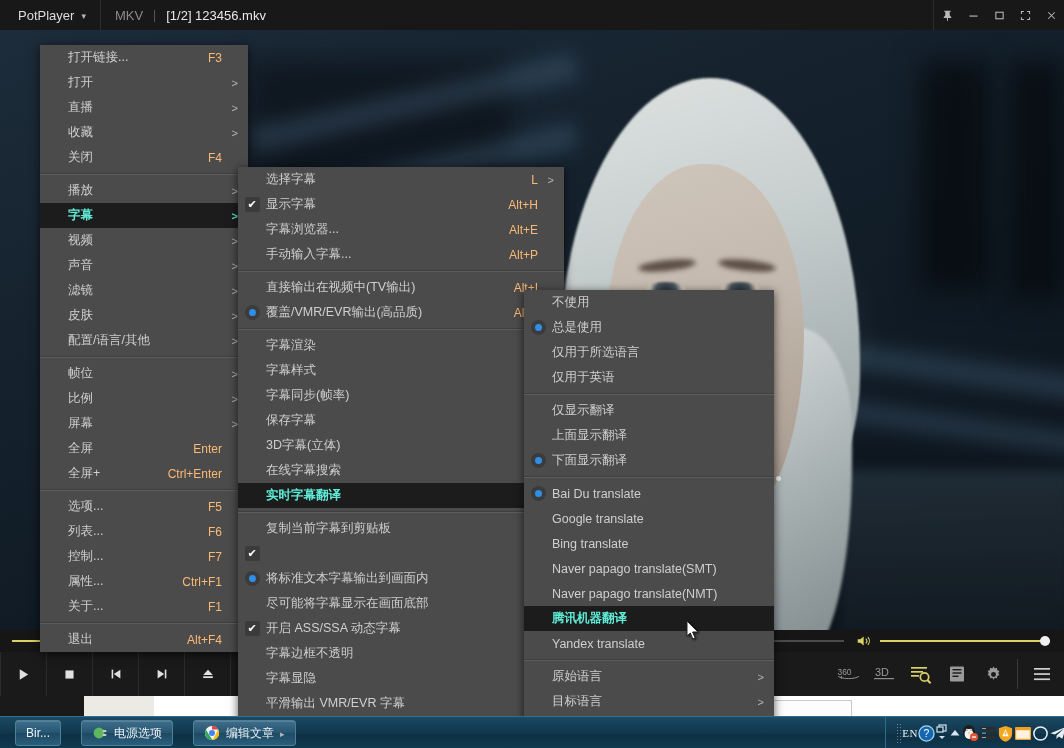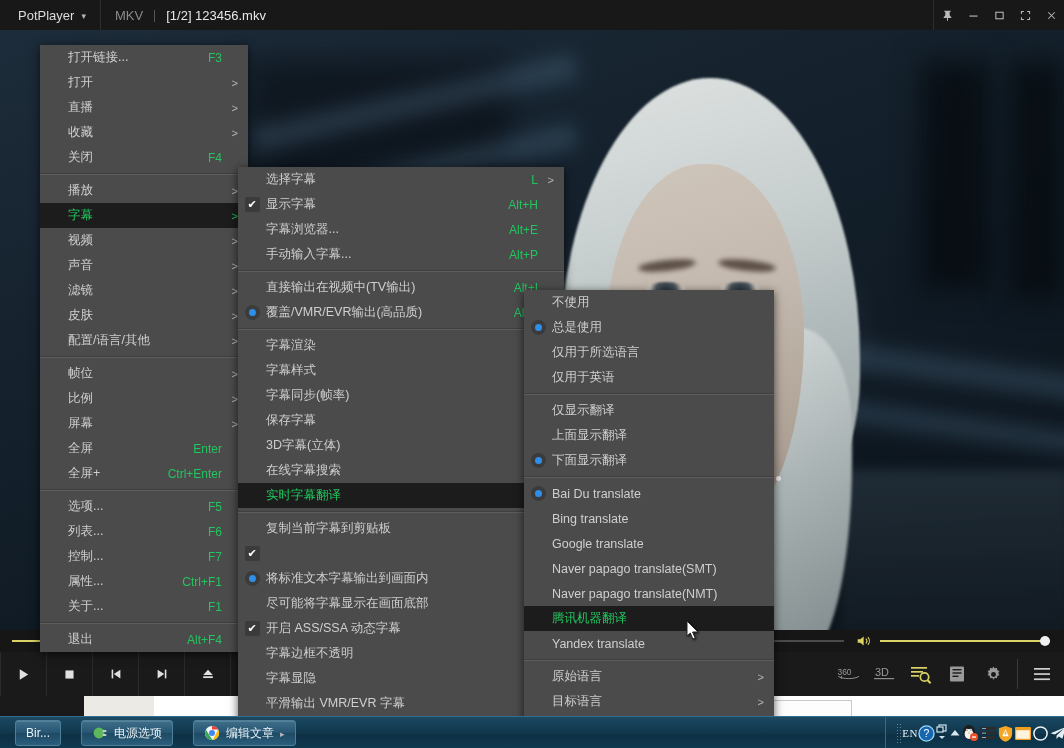--- a/index.html
+++ b/index.html
@@ -99,24 +99,24 @@
 
   
   .menu{position:absolute;background:#4b4b4b;box-shadow:0 2px 9px rgba(0,0,0,.65);z-index:60;}
   .menu.m1{left:40px;top:45px;width:208px;}
   .menu.m2{left:238px;top:167px;width:326px;}
   .menu.m3{left:524px;top:290px;width:250px;}
   .mi{display:flex;align-items:center;height:25px;color:#cfcfcf;font-size:12.5px;
       padding-right:10px;position:relative;white-space:nowrap;}
   .mi .mark{width:28px;flex:none;display:flex;align-items:center;justify-content:center;}
   .mi .lbl{flex:1;overflow:hidden;text-overflow:ellipsis;}
-  .mi .acc{color:#22c55e;font-size:12px;padding-left:16px;}
+  .mi .acc{color:#fdba74;font-size:12px;padding-left:16px;}
   .mi .arr{color:#b5b5b5;font-size:11px;padding-left:8px;width:8px;text-align:right;}
   .mi.hl{background:#1c1c1c;}
-  .mi.hl .lbl,.mi.hl .arr{color:#22c55e;font-weight:normal;}
+  .mi.hl .lbl,.mi.hl .arr{color:#5eead4;font-weight:bold;}
   .msep{height:1px;background:#5d5d5d;border-top:1px solid #3f3f3f;margin:3px 0;}
   .chk{width:15px;height:15px;background:#3b3b3b;border-radius:2px;display:flex;align-items:center;
        justify-content:center;color:#fff;font-size:11px;line-height:1;}
   .rad{width:15px;height:15px;background:#3b3b3b;border-radius:50%;display:flex;align-items:center;
        justify-content:center;}
   .rad i{width:7px;height:7px;border-radius:50%;background:#2f8fe8;display:block;}
 
   
   .cursor{position:absolute;left:686px;top:620px;z-index:90;filter:drop-shadow(1px 1px 1px rgba(0,0,0,.7));}
 
@@ -649,26 +649,26 @@
         <span class="mark">
           <span class="rad">
             <i></i>
           </span>
         </span>
         <span class="lbl">Bai Du translate</span>
         <span class="arr"></span>
       </div>
       <div class="mi">
         <span class="mark"></span>
+        <span class="lbl">Google translate</span>
+        <span class="arr"></span>
+      </div>
+      <div class="mi">
+        <span class="mark"></span>
         <span class="lbl">Bing translate</span>
-        <span class="arr"></span>
-      </div>
-      <div class="mi">
-        <span class="mark"></span>
-        <span class="lbl">Google translate</span>
         <span class="arr"></span>
       </div>
       <div class="mi">
         <span class="mark"></span>
         <span class="lbl">Naver papago translate(SMT)</span>
         <span class="arr"></span>
       </div>
       <div class="mi">
         <span class="mark"></span>
         <span class="lbl">Naver papago translate(NMT)</span>

